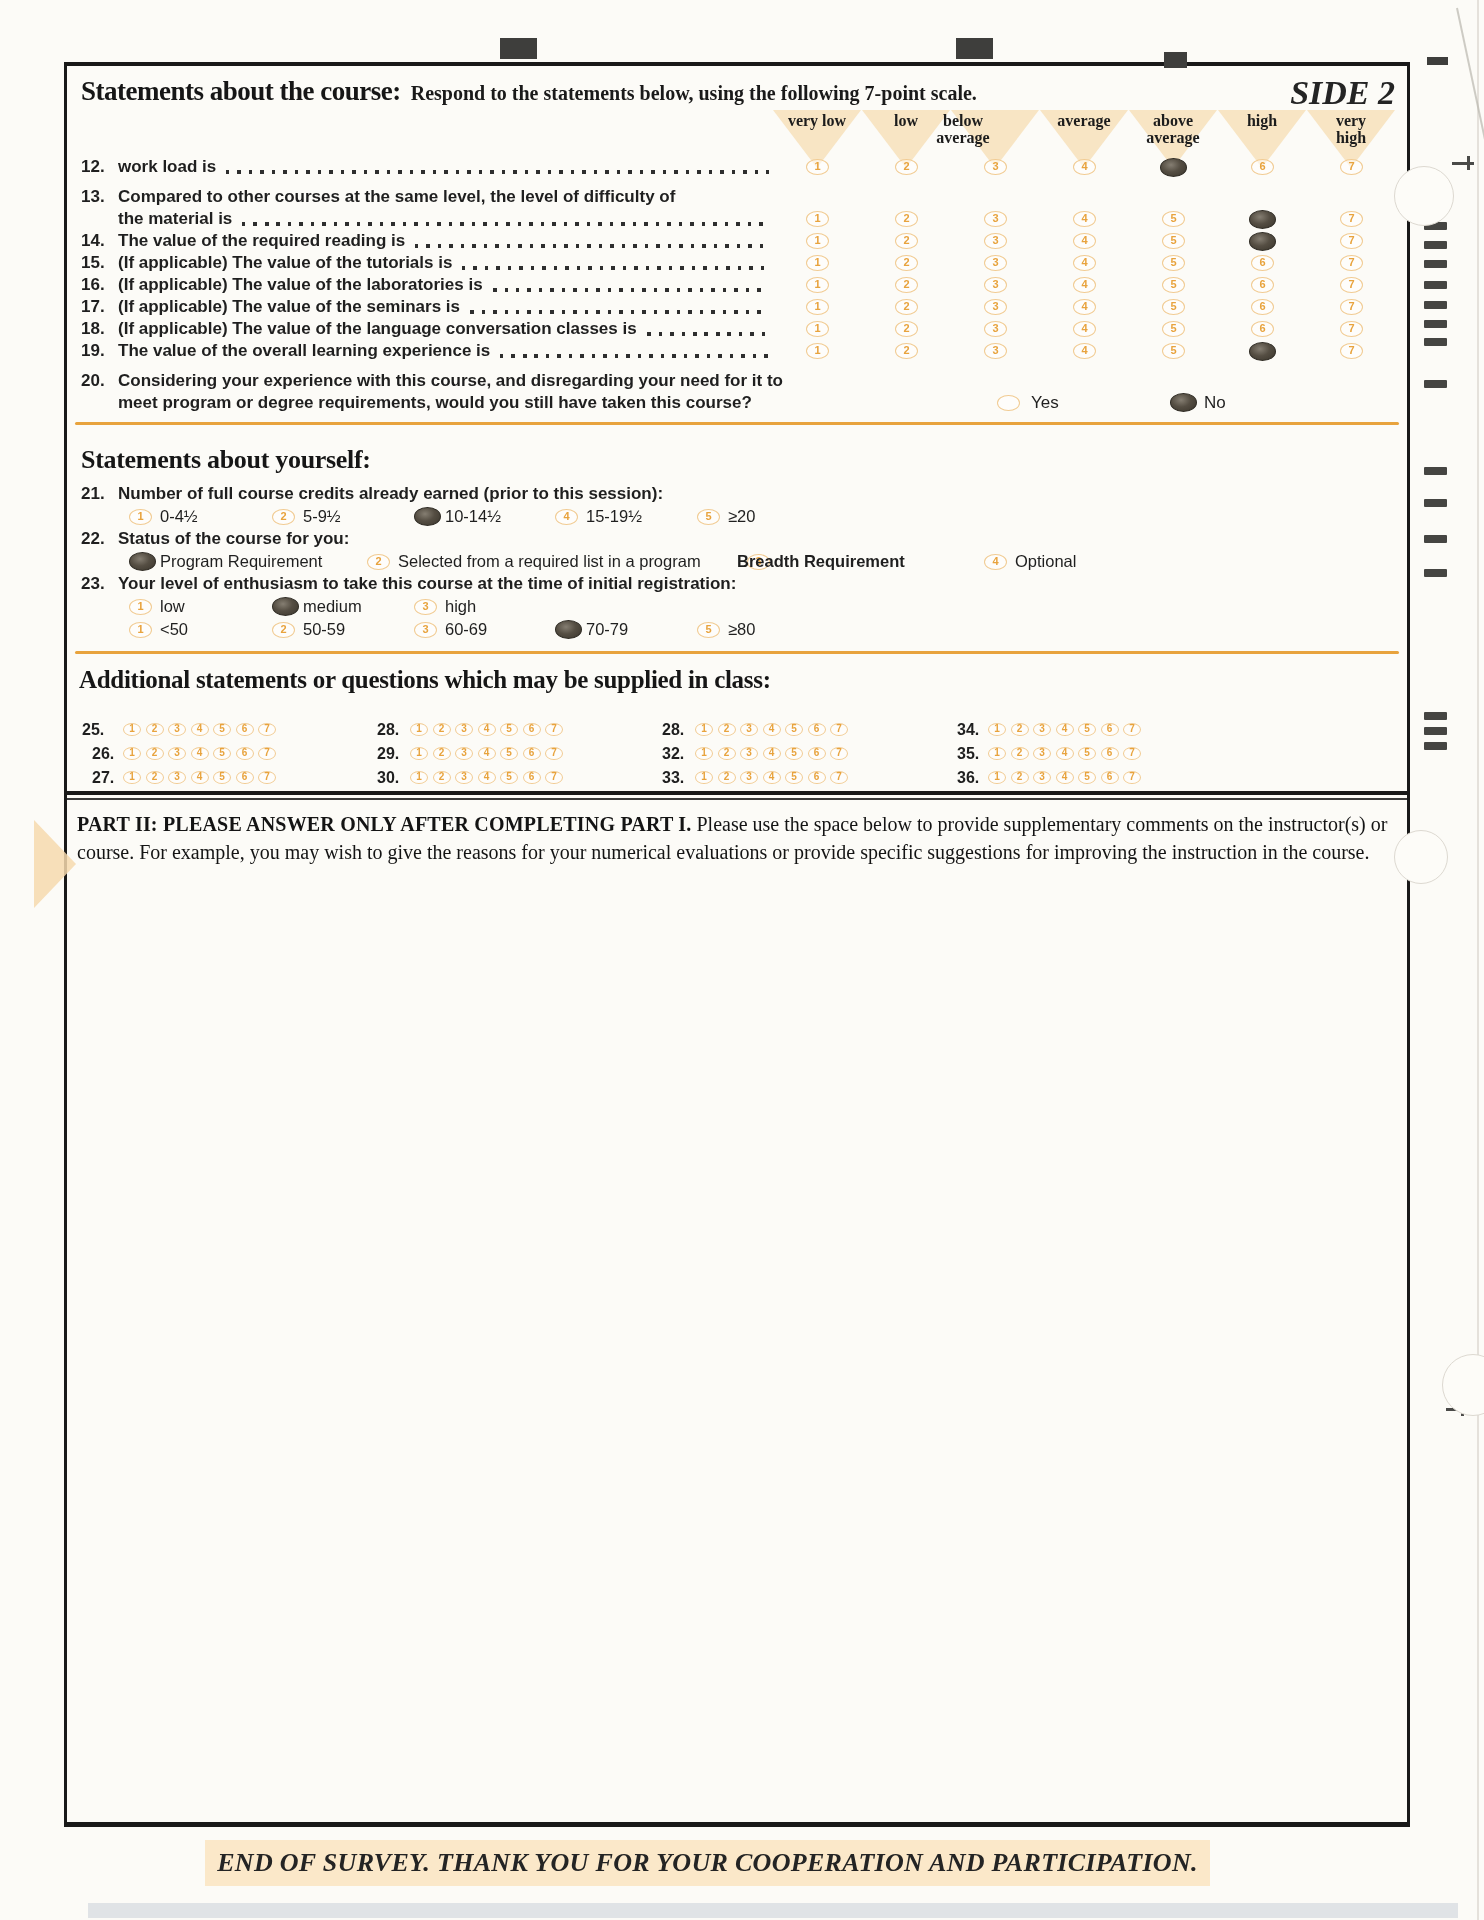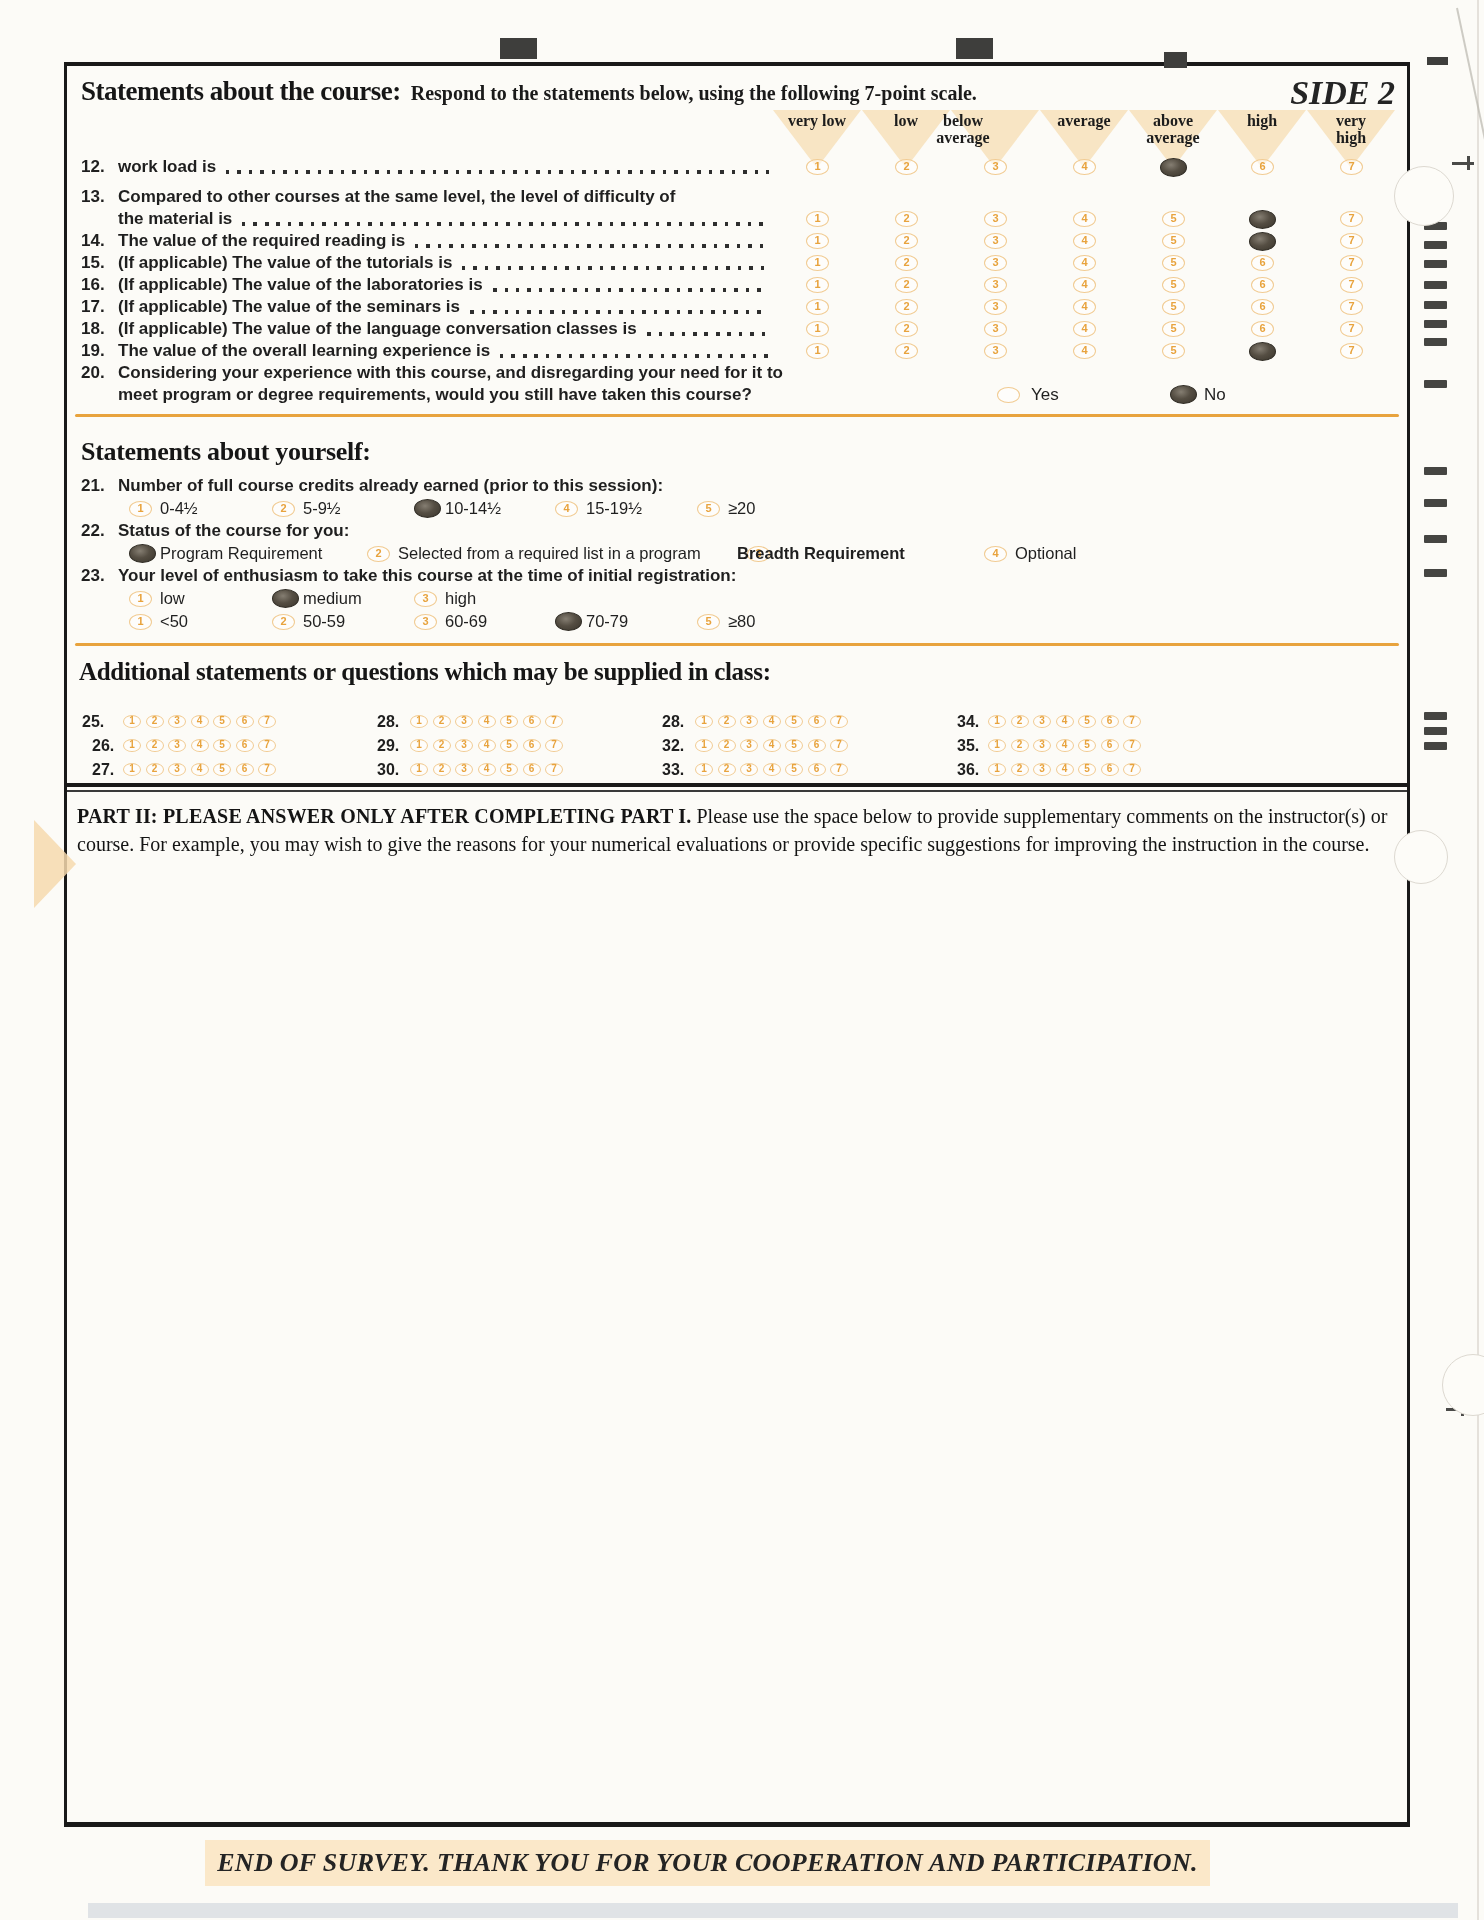--- a/index.html
+++ b/index.html
@@ -260,21 +260,21 @@
             <span class="leader"></span>
           </div>
           <span class="bub" style="left: 739px; bottom: 3px;">1</span>
           <span class="bub" style="left: 828px; bottom: 3px;">2</span>
           <span class="bub" style="left: 917px; bottom: 3px;">3</span>
           <span class="bub" style="left: 1006px; bottom: 3px;">4</span>
           <span class="bub" style="left: 1095px; bottom: 3px;">5</span>
           <span class="bub filled" style="left: 1182px; bottom: 1px;"></span>
           <span class="bub" style="left: 1273px; bottom: 3px;">7</span>
         </div>
-        <div class="qrow" style="margin-top: 0;">
+        <div class="qrow" style="margin-top: 8px;">
           <span class="qnum">20.</span>
           <div class="qfull">Considering your experience with this course, and disregarding your need for it to</div>
           <div class="qfull">meet program or degree requirements, would you still have taken this course?</div>
           <span class="bub" style="left: 930px; top: 25px;"></span>
           <span class="ynlabel" style="left: 964px; top: 22px;">Yes</span>
           <span class="bub filled" style="left: 1103px; top: 23px;"></span>
           <span class="ynlabel" style="left: 1137px; top: 22px;">No</span>
         </div>
       </div>
 

